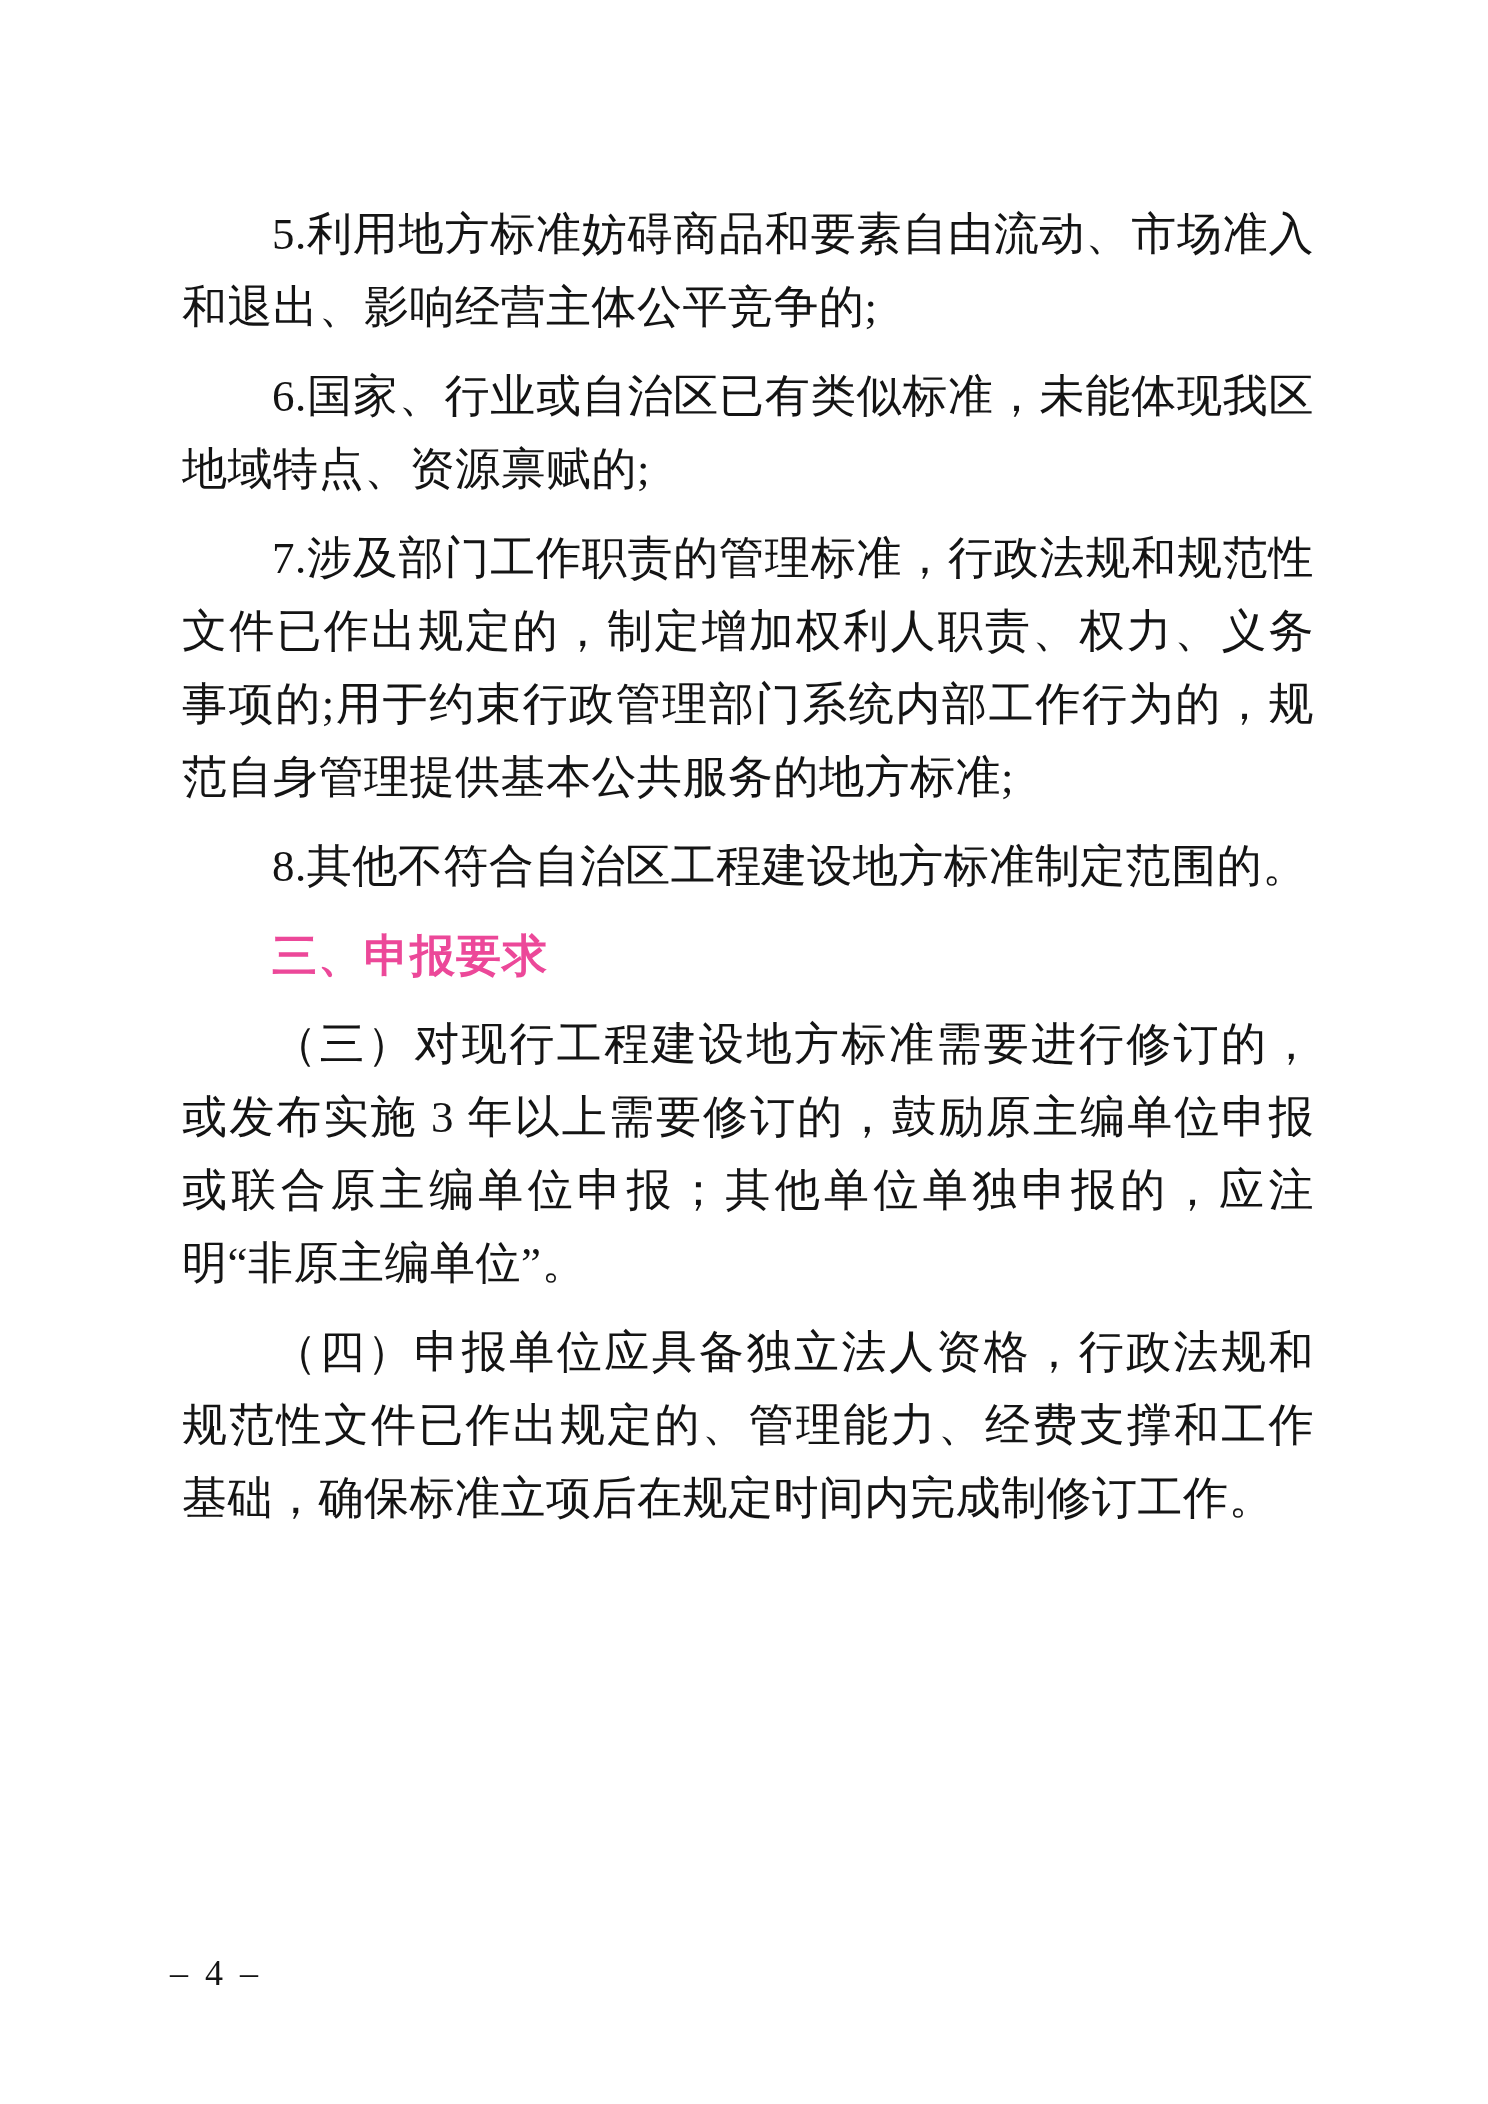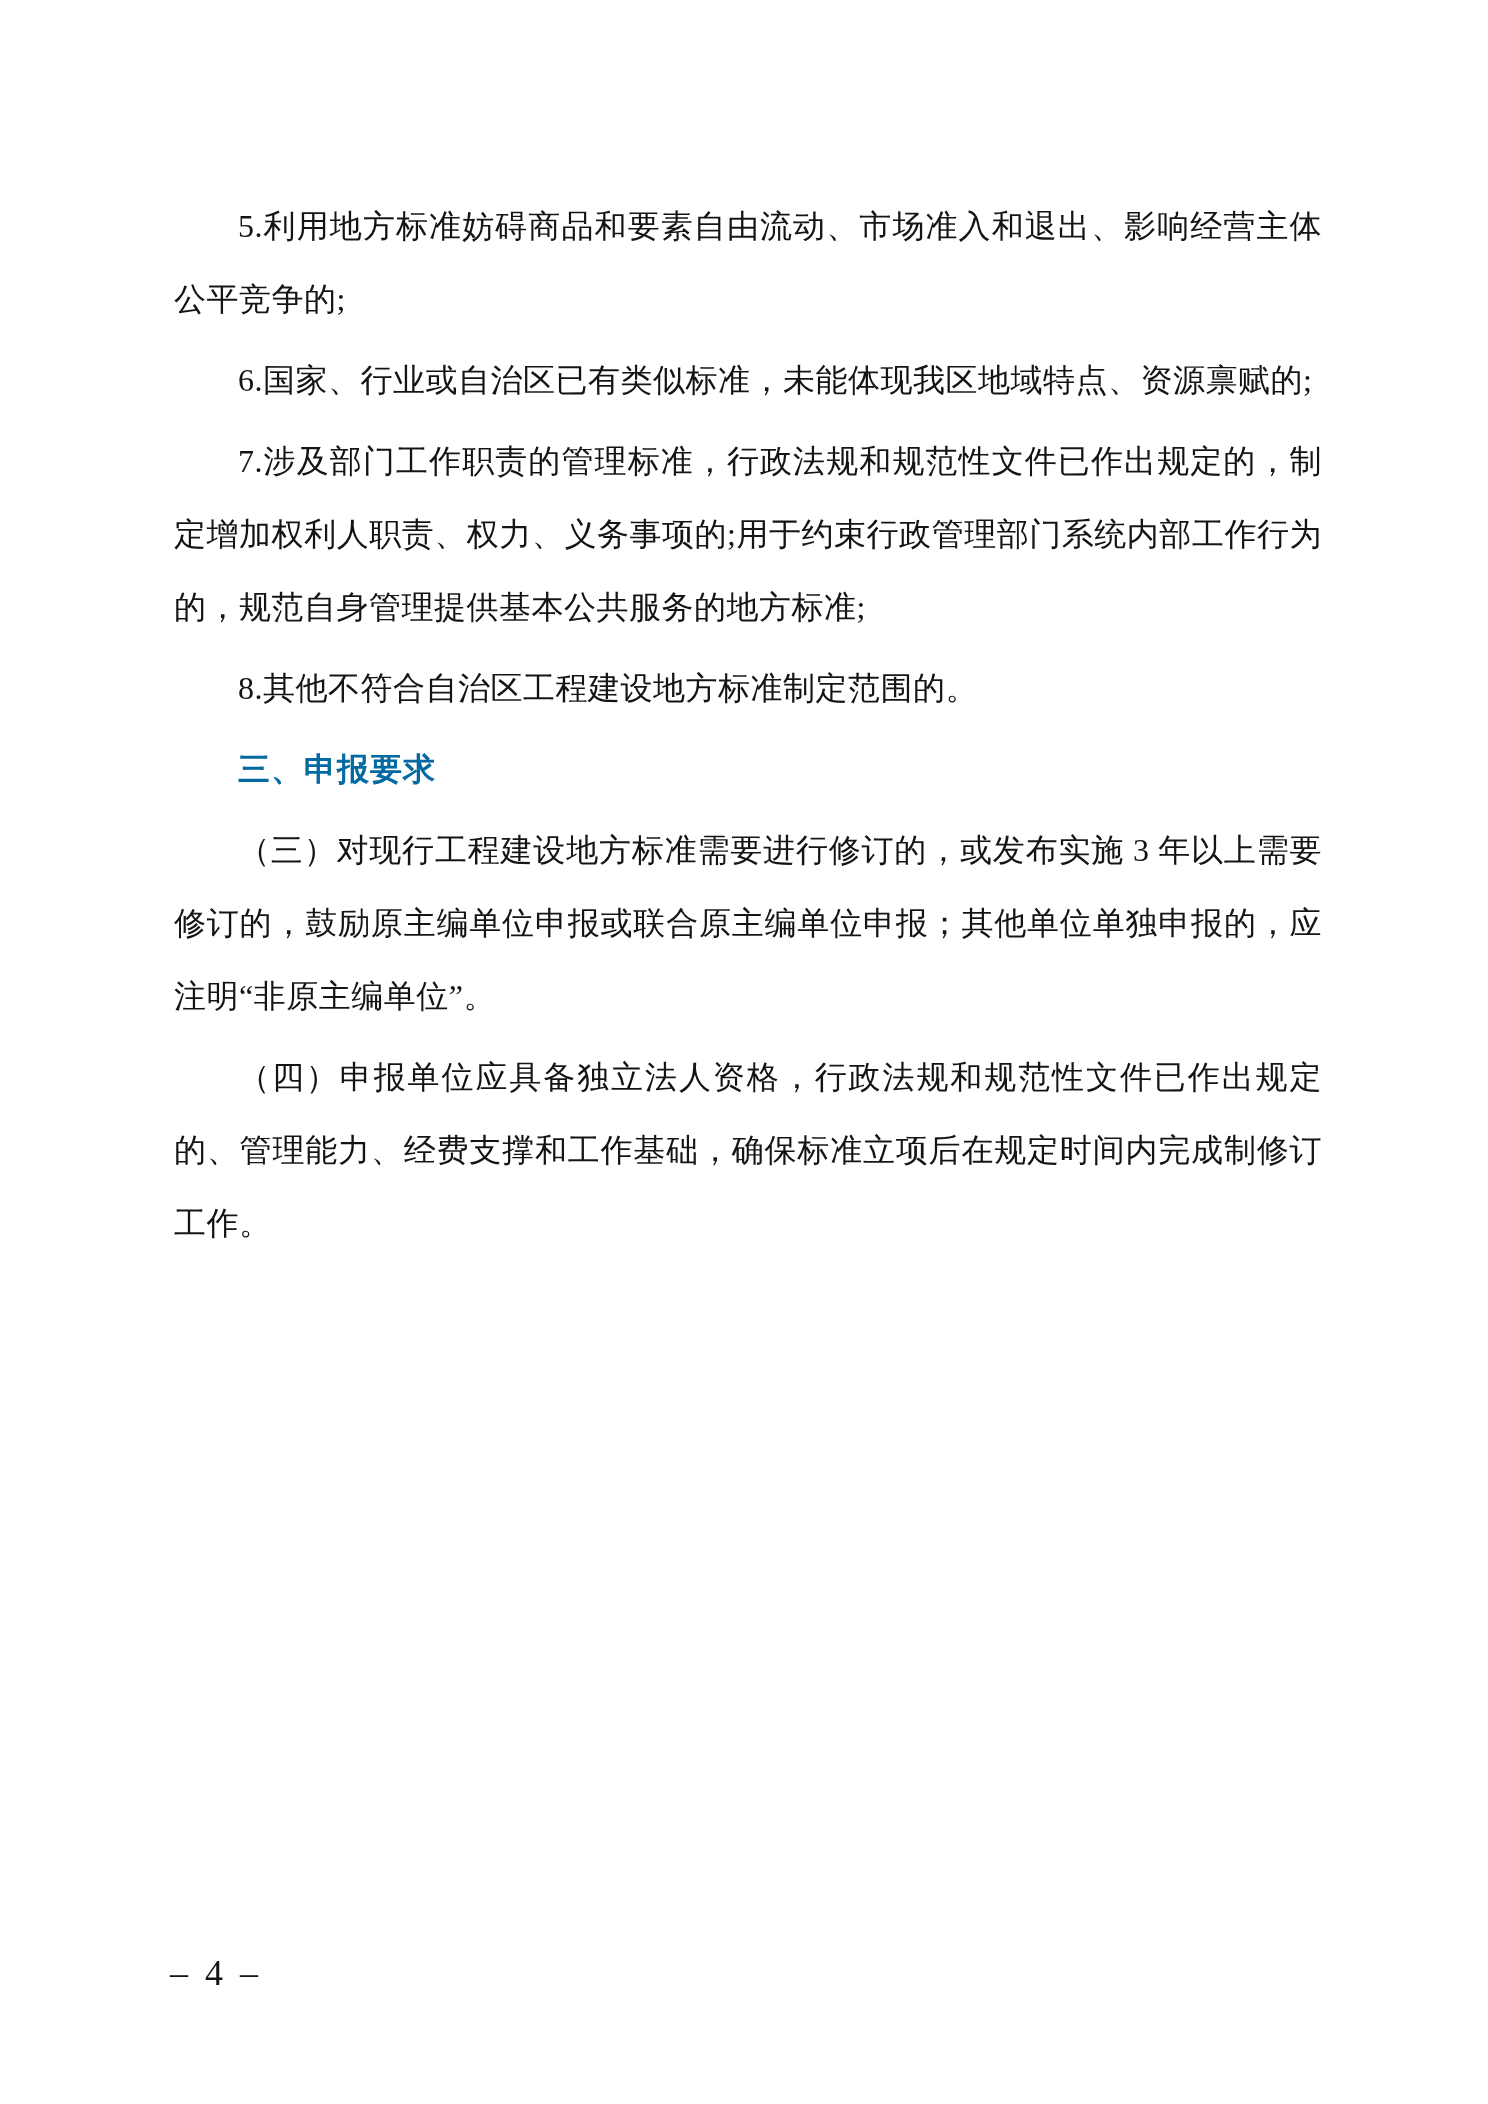--- a/index.html
+++ b/index.html
@@ -11,36 +11,36 @@
     position: relative;
     width: 1488px;
     height: 2104px;
     margin: 0 auto;
     background: #ffffff;
     box-sizing: border-box;
     padding: 182px 158px 0 166px;
     overflow: hidden;
   }
   .doc-body p {
-    margin: 8px;
+    margin: 16px;
     padding: 0;
     font-family: "Liberation Serif", "DejaVu Serif", serif;
-    font-size: 32px;
+    font-size: 45px;
     line-height: 73px;
     color: #141414;
     text-align: justify;
     text-justify: inter-ideograph;
     text-indent: 2em;
     letter-spacing: 0.5px;
   }
   .doc-body p.section-heading {
     font-family: "Liberation Sans", "DejaVu Sans", sans-serif;
     font-weight: 700;
     letter-spacing: 1px;
-    color: #0369a1;
+    color: #ec4899;
   }
   .page-footer {
     position: absolute;
     left: 170px;
     top: 1952px;
     font-family: "Liberation Serif", "DejaVu Serif", serif;
     font-size: 36px;
     color: #141414;
     letter-spacing: 4px;
   }

